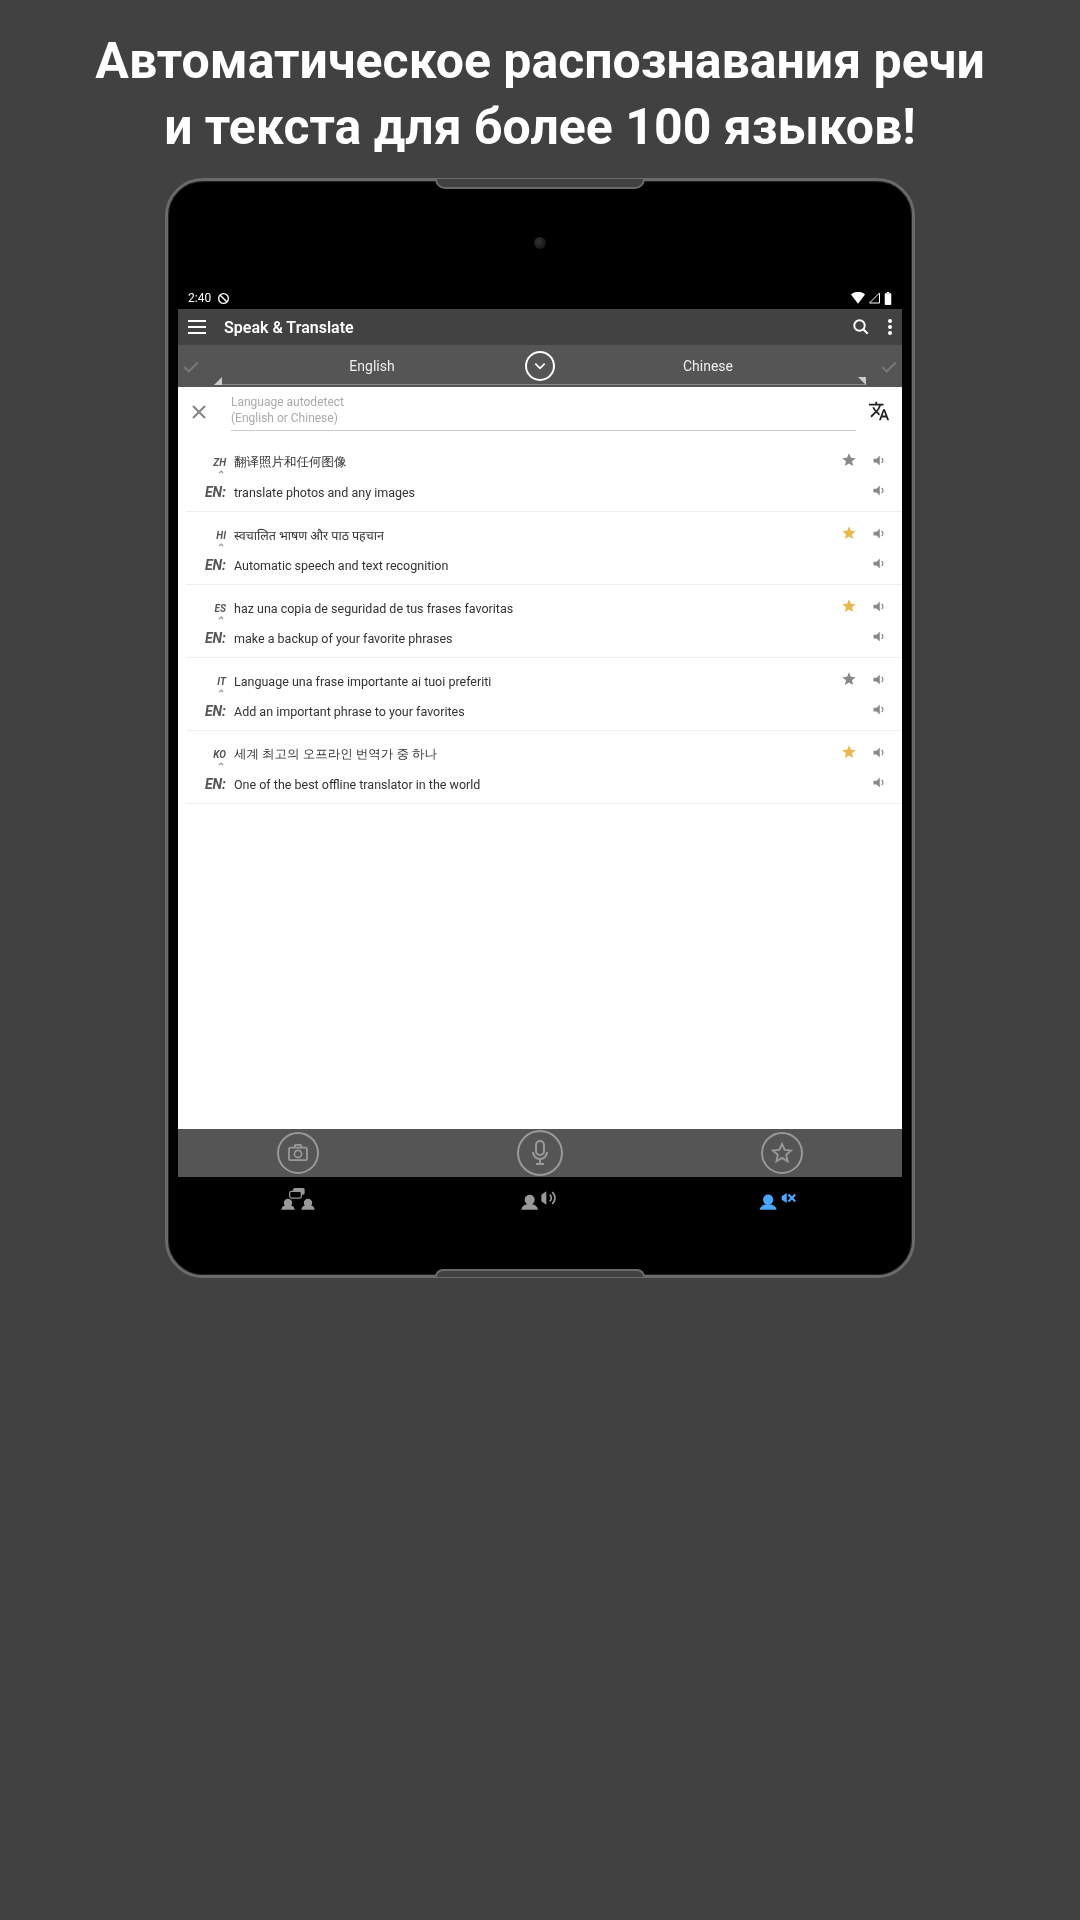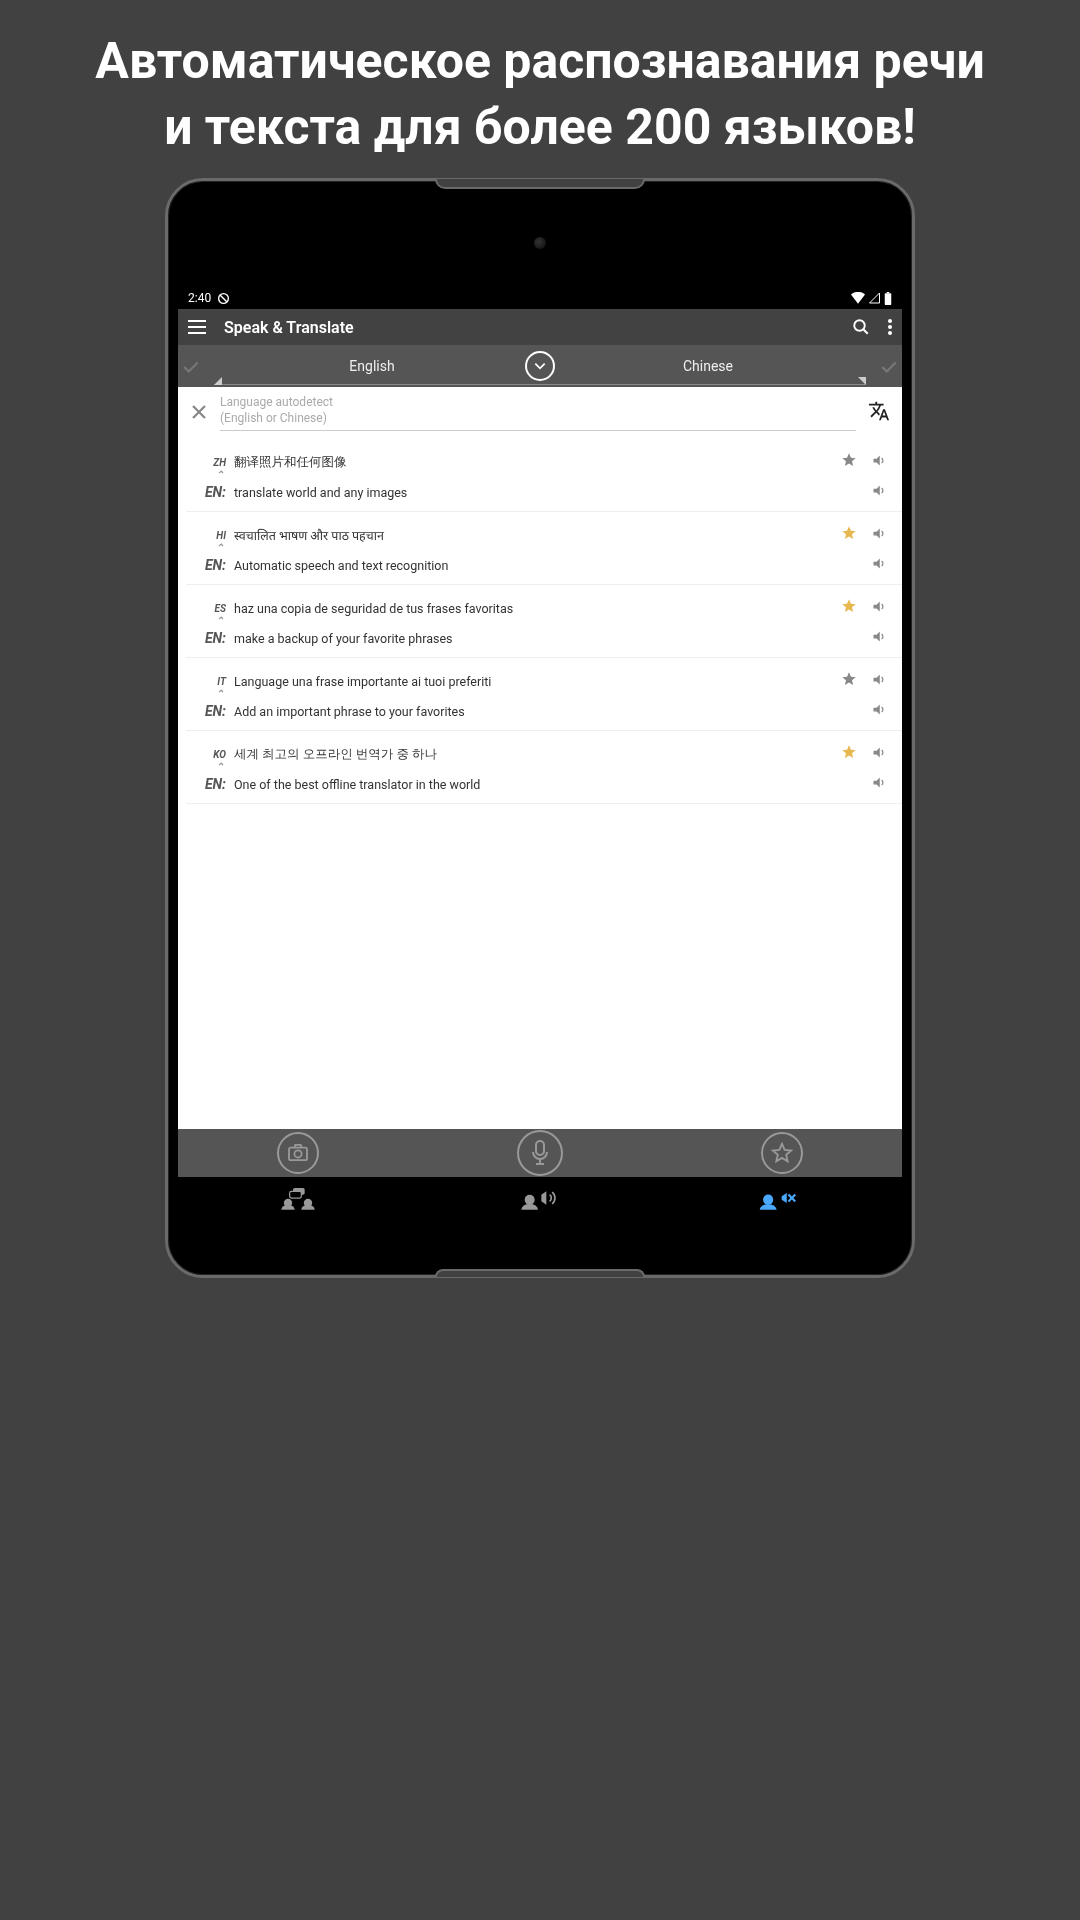--- a/index.html
+++ b/index.html
@@ -151,21 +151,21 @@
   cursor: pointer;
 }
 .input-row {
   background: #fff;
   display: flex;
   align-items: center;
   padding: 8px 12px;
   gap: 12px;
 }
 .input-x { color: #888; font-size: 22px; cursor: pointer; }
-.input-placeholder { flex: 1; color: #aaa; font-size: 12px; line-height: 1.3; border-bottom: 1px solid #ccc; padding-bottom: 4px; }
+.input-placeholder { flex: 1; color: #aaa; font-size: 12px; line-height: 1.3; border-bottom: 1px solid #ccc; padding-bottom: 4px; margin-left: 11px; }
 .input-trans-icon { color: #333; }
 .list { background: #fff; flex: 1; overflow: auto; }
 .entry { padding: 8px 12px 4px; border-bottom: 1px solid #eee; margin-left: 8px; }
 .entry-line { display: flex; align-items: center; gap: 6px; min-height: 30px; }
 .lang-tag { width: 28px; text-align: right; font-size: 10px; font-weight: 700; font-style: italic; color: #555; position: relative; flex-shrink: 0; }
 .tag-caret { position: absolute; top: 12px; right: 2px; font-size: 10px; color: #999; }
 .lang-tag-en { width: 28px; text-align: right; font-size: 14px; font-weight: 700; font-style: italic; color: #555; flex-shrink: 0; }
 .entry-text { flex: 1; font-size: 12.5px; color: #333; padding-left: 2px; }
 .entry-actions { display: flex; align-items: center; gap: 14px; padding-right: 4px; }
 .star { color: #888; cursor: pointer; }
@@ -195,21 +195,21 @@
   align-items: center;
   justify-content: space-around;
 }
 .nav-item { display: flex; align-items: center; gap: 2px; cursor: pointer; }
 .nav-item.active svg { fill: #4aa8ff; }
 .nav-item svg { fill: #999; }
 </style>
 </head>
 <body>
 
-<div class="promo-headline">Автоматическое распознавания речи и текста для более 200 языков!</div>
+<div class="promo-headline">Автоматическое распознавания речи и текста для более 100 языков!</div>
 
 <div class="tablet-frame">
   <div class="tablet-notch"></div>
   <div class="tablet-cam"></div>
   <div class="tablet-bottomnotch"></div>
 
   <div class="screen">
 
     <div class="status-bar">
       <div class="status-left">
@@ -303,21 +303,21 @@
                   <path d="M12 2 L14.9 8.6 L22 9.3 L16.5 14 L18.2 21 L12 17.3 L5.8 21 L7.5 14 L2 9.3 L9.1 8.6 Z"></path>
                 </svg></span>
         <span class="speaker"><svg width="15" height="15" viewBox="0 0 24 24" fill="#888">
                   <path d="M4 9 L4 15 L9 15 L14 20 L14 4 L9 9 Z"></path>
                   <path d="M17 8 A5 5 0 0 1 17 16" fill="none" stroke="#888" stroke-width="2"></path>
                 </svg></span>
       </div>
     </div>
     <div class="entry-line">
       <div class="lang-tag-en">EN:</div>
-      <div class="entry-text">translate world and any images</div>
+      <div class="entry-text">translate photos and any images</div>
       <div class="entry-actions">
         <span class="speaker"><svg width="15" height="15" viewBox="0 0 24 24" fill="#888">
                   <path d="M4 9 L4 15 L9 15 L14 20 L14 4 L9 9 Z"></path>
                   <path d="M17 8 A5 5 0 0 1 17 16" fill="none" stroke="#888" stroke-width="2"></path>
                 </svg></span>
       </div>
     </div>
         </div>
         <div class="entry">
     <div class="entry-line">

